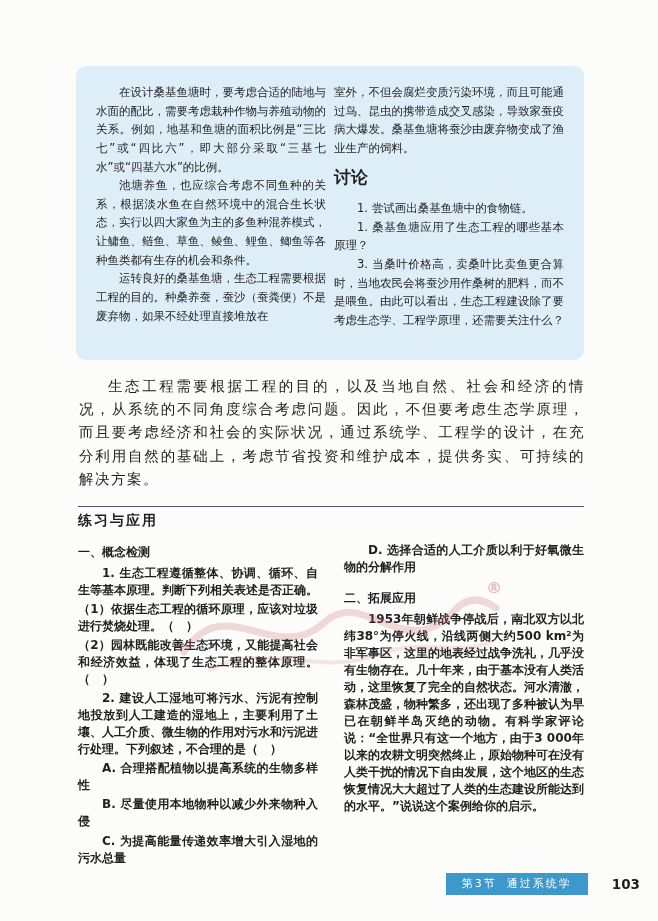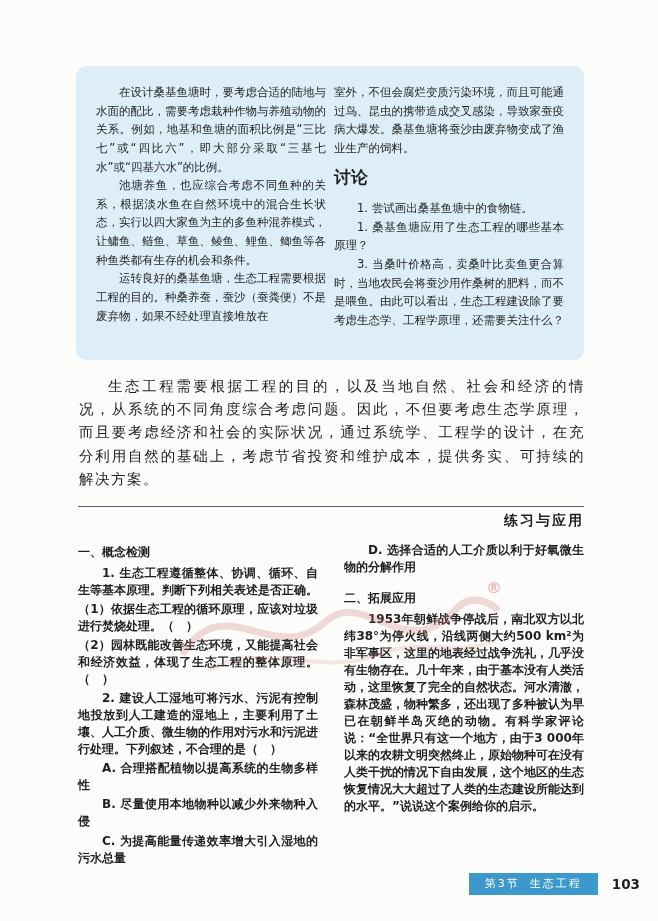--- a/index.html
+++ b/index.html
@@ -50,21 +50,21 @@
   }
 
   
   .exercises {
     position: absolute;
     left: 78px; top: 506px;
     width: 506px;
   }
   .ex-divider { border-top: 1.5px solid #4b5b74; }
   .ex-title {
-    text-align: right;
+    text-align: left;
     font-weight: bold;
     font-size: 14px;
     margin: 5px 0 12px 0;
     letter-spacing: 2px;
     font-family: Liberation Serif, serif;
   }
   .ex-cols { display: flex; gap: 26px; }
   .ex-col {
     flex: 1;
     font-size: 12px;
@@ -95,21 +95,21 @@
     font-size: 16px;
     font-weight: bold;
   }
 
   
   .footer {
     position: absolute;
     right: 18px; bottom: 26px;
     display: flex;
     align-items: center;
-    gap: 14px;
+    gap: 24px;
   }
   .footer-band {
     background: #3d99cc;
     color: #ffffff;
     font-size: 11px;
     letter-spacing: 2px;
     padding: 3px 16px 4px 16px;
     display: flex;
     gap: 10px;
     white-space: nowrap;
@@ -171,18 +171,18 @@
     <svg width="360" height="120" viewBox="0 0 360 120">
       <path d="M14,82 C55,18 105,98 155,52 C195,16 235,96 285,40 C300,24 315,30 326,38" stroke="#c96a6a" stroke-width="7" fill="none" opacity="0.55" stroke-linecap="round"></path>
       <path d="M40,100 C90,70 150,108 210,84 C250,68 290,86 320,72" stroke="#c96a6a" stroke-width="4" fill="none" opacity="0.35" stroke-linecap="round"></path>
     </svg>
     <span class="wm-r">®</span>
   </div>
 
   <div class="footer">
     <div class="footer-band">
       <span>第3节</span>
-      <span>生态工程</span>
+      <span>通过系统学</span>
     </div>
     <div class="page-num">103</div>
   </div>
 
 </div>
 
 </body></html>

